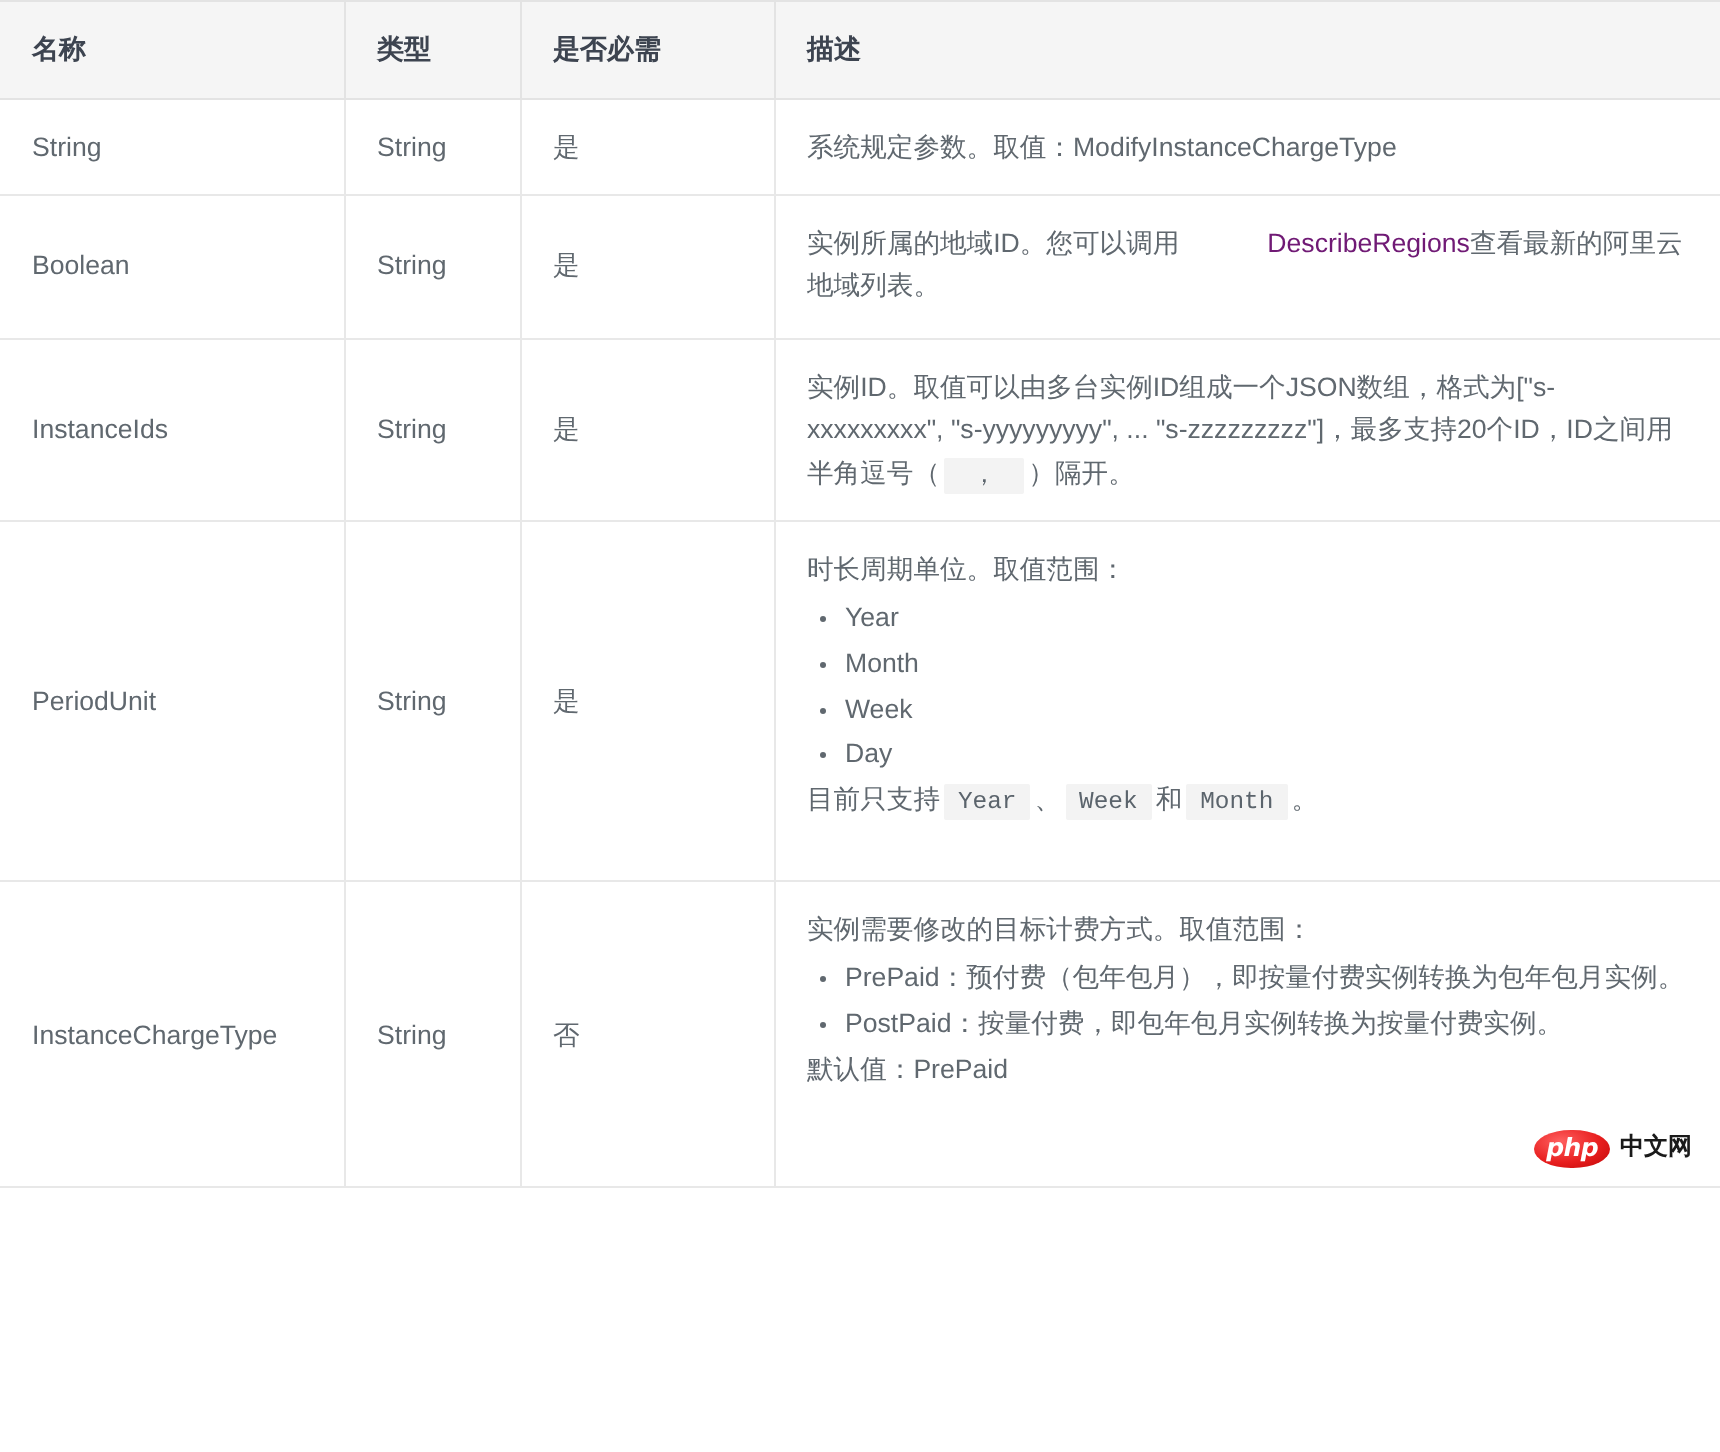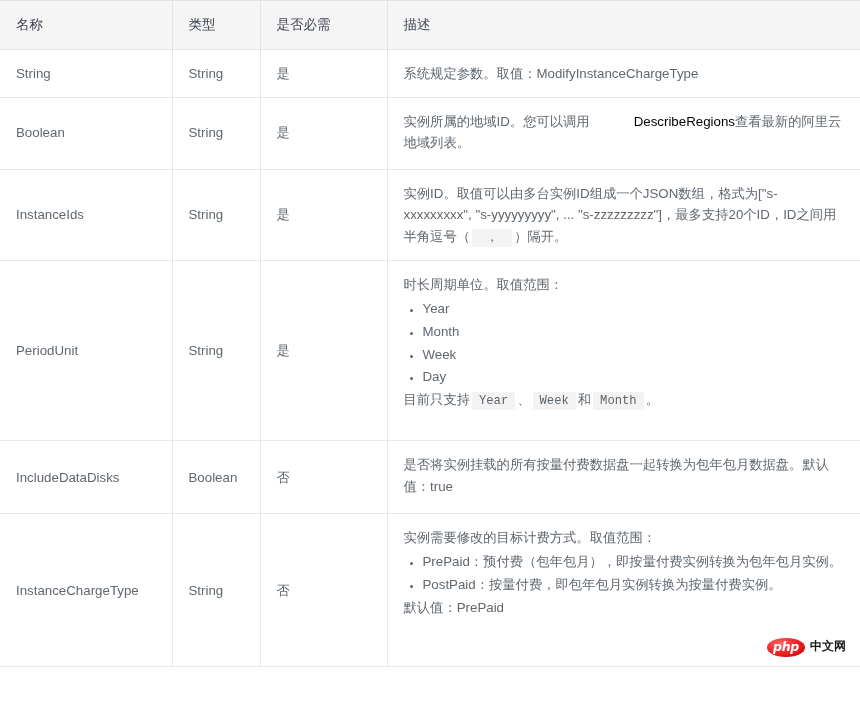--- a/index.html
+++ b/index.html
@@ -26,21 +26,21 @@
   .doc-table col.c-name  { width: 172px; }
   .doc-table col.c-type  { width: 88px;  }
   .doc-table col.c-req   { width: 127px; }
   .doc-table col.c-desc  { width: 473px; }
 
   .doc-table thead th {
     background: #f5f5f5;
     border: 1px solid #e3e3e3;
     border-left: none;
     border-right: 1px solid #e3e3e3;
-    font-weight: normal;
+    font-weight: bold;
     color: #3d4450;
     text-align: left;
     padding: 14px 16px 14px 16px;
     height: 20px;
     vertical-align: middle;
     font-size: 13.5px;
   }
   .doc-table thead th:last-child { border-right: none; }
   .doc-table thead th:first-child { border-left: none; }
 
@@ -73,21 +73,21 @@
     list-style-type: disc;
   }
   .cell-desc ul li {
     margin: 0;
     padding: 0;
     line-height: 1.72;
   }
   .cell-desc ul li::marker { font-size: 11px; }
 
   a.doclink {
-    color: #000000;
+    color: #701a75;
     text-decoration: none;
     padding-left: 44px;
   }
 
   code.inline-code {
     font-family: "Liberation Mono", "DejaVu Sans Mono", monospace;
     background: #f3f3f3;
     color: #5b646c;
     padding: 2px 7px;
     font-size: 12.2px;
@@ -191,28 +191,20 @@
         <ul>
           <li>Year</li>
           <li>Month</li>
           <li>Week</li>
           <li>Day</li>
         </ul>
         <p class="note-line"><span>目前只支持</span><code class="inline-code">Year</code><span>、</span><code class="inline-code">Week</code><span>和</span><code class="inline-code">Month</code><span>。</span></p>
       </td>
     </tr>
 
-    <tr style="height:73px;">
-      <td>IncludeDataDisks</td>
-      <td>Boolean</td>
-      <td>否</td>
-      <td class="cell-desc">
-        <p>是否将实例挂载的所有按量付费数据盘一起转换为包年包月数据盘。默认值：true</p>
-      </td>
-    </tr>
 
     <tr style="height:153px;">
       <td>InstanceChargeType</td>
       <td>String</td>
       <td>否</td>
       <td class="cell-desc">
         <p>实例需要修改的目标计费方式。取值范围：</p>
         <ul>
           <li>PrePaid：预付费（包年包月），即按量付费实例转换为包年包月实例。</li>
           <li>PostPaid：按量付费，即包年包月实例转换为按量付费实例。</li>

